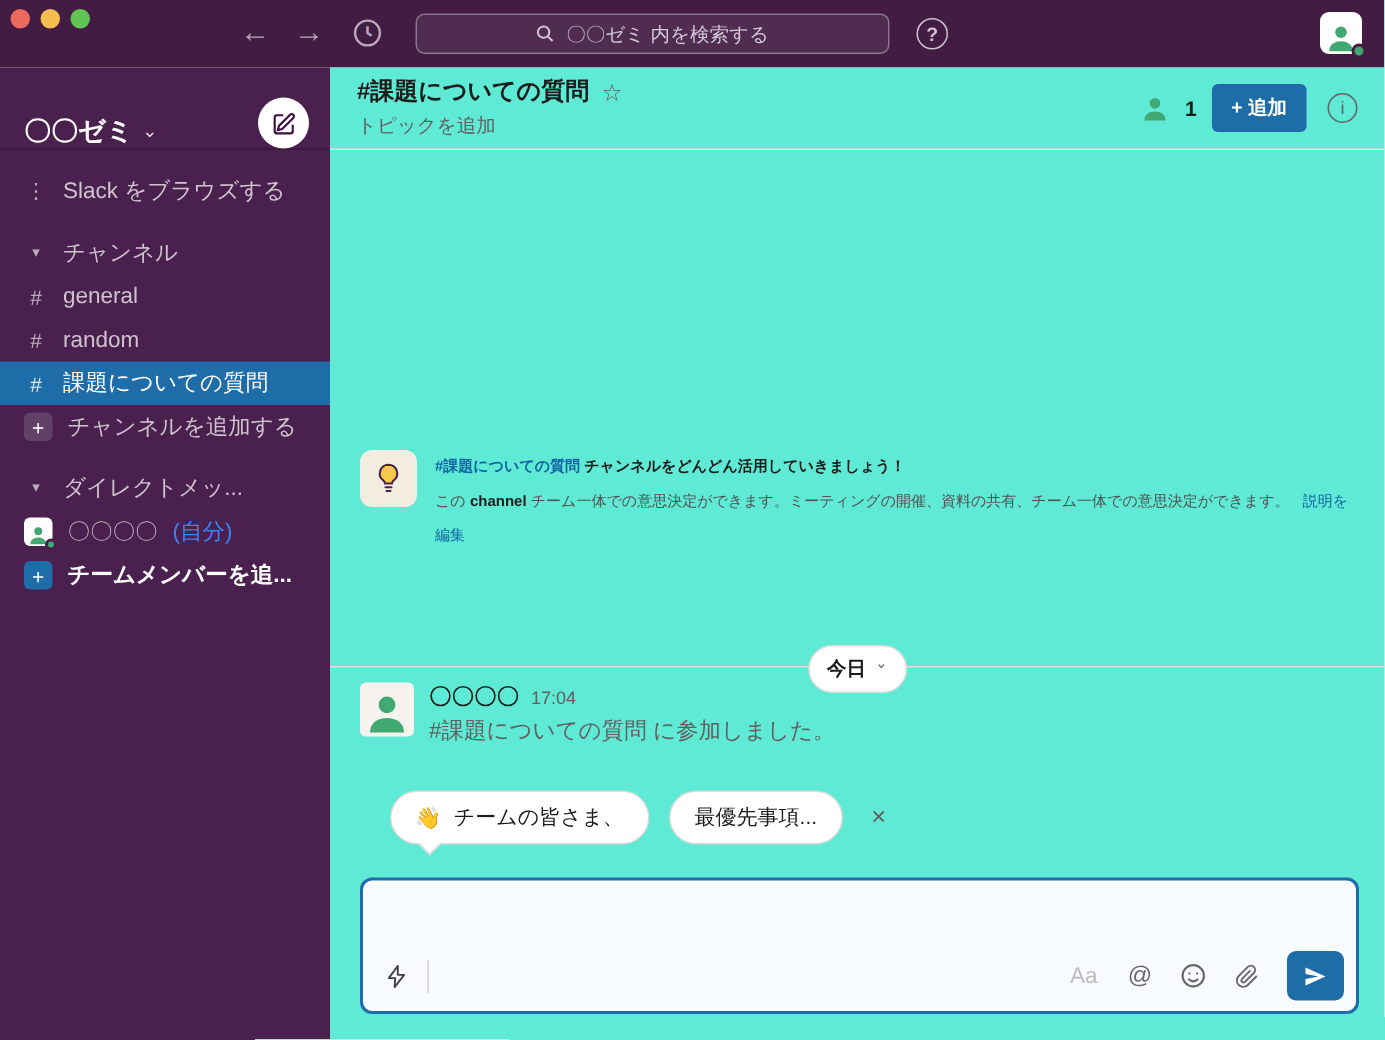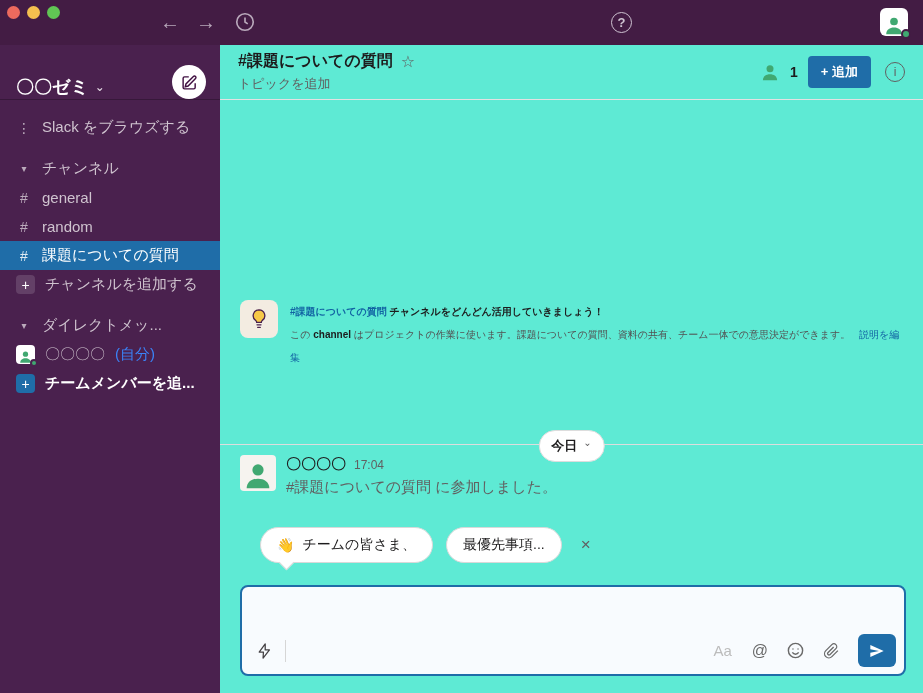--- a/index.html
+++ b/index.html
@@ -125,20 +125,27 @@
     <div class="nav-arrows">
       <span>←</span>
       <span>→</span>
     </div>
     <div class="clock-btn">
       <svg width="22" height="22" viewBox="0 0 24 24" fill="none" stroke="#b9a9bb" stroke-width="1.8">
         <circle cx="12" cy="12" r="9"></circle>
           <path d="M12 7v5l3 2"></path>
       </svg>
     </div>
+    <div class="searchbox">
+      <svg width="13" height="13" viewBox="0 0 24 24" fill="none" stroke="#d4c8d6" stroke-width="2.4">
+        <circle cx="10" cy="10" r="7"></circle>
+          <path d="M15.5 15.5L21 21"></path>
+      </svg>
+      <span>〇〇ゼミ 内を検索する</span>
+    </div>
     <div class="help-btn">
       <span>?</span>
     </div>
     <div class="topbar-avatar">
       <svg width="22" height="22" viewBox="0 0 24 24">
         <circle cx="12" cy="8.2" r="4.2" fill="#40a871"></circle>
         <path d="M3.5 22c0-4.8 3.9-7.2 8.5-7.2s8.5 2.4 8.5 7.2z" fill="#40a871"></path>
       </svg>
       <span class="presence-dot"></span>
     </div>
@@ -235,21 +242,21 @@
         <svg width="20" height="22" viewBox="0 0 24 26">
           <path d="M12 2a7 7 0 0 0-4 12.7c.8.6 1.2 1.3 1.2 2.3h5.6c0-1 .4-1.7 1.2-2.3A7 7 0 0 0 12 2z" fill="#f7c948" stroke="#4a214e" stroke-width="1.6"></path>
           <path d="M9.6 20h4.8M10.4 23h3.2" stroke="#4a214e" stroke-width="1.6" stroke-linecap="round"></path>
         </svg>
       </div>
       <div class="welcome-text">
         <div class="welcome-title">
           <a class="link">#課題についての質問</a><span> チャンネルをどんどん活用していきましょう！</span>
         </div>
         <div>
-          <span>この </span><span class="chword">channel</span><span> はプロジェクトの作業に使います。課題についての質問、資料の共有、チーム一体での意思決定ができます。</span>
+          <span>この </span><span class="chword">channel</span><span> チーム一体での意思決定ができます。ミーティングの開催、資料の共有、チーム一体での意思決定ができます。</span>
           <a class="link" style="margin-left:6px;">説明を編集</a>
         </div>
       </div>
     </div>
 
     <div class="date-divider">
       <div class="line"></div>
       <div class="date-pill">
         <span>今日</span>
         <span class="chev">⌄</span>

